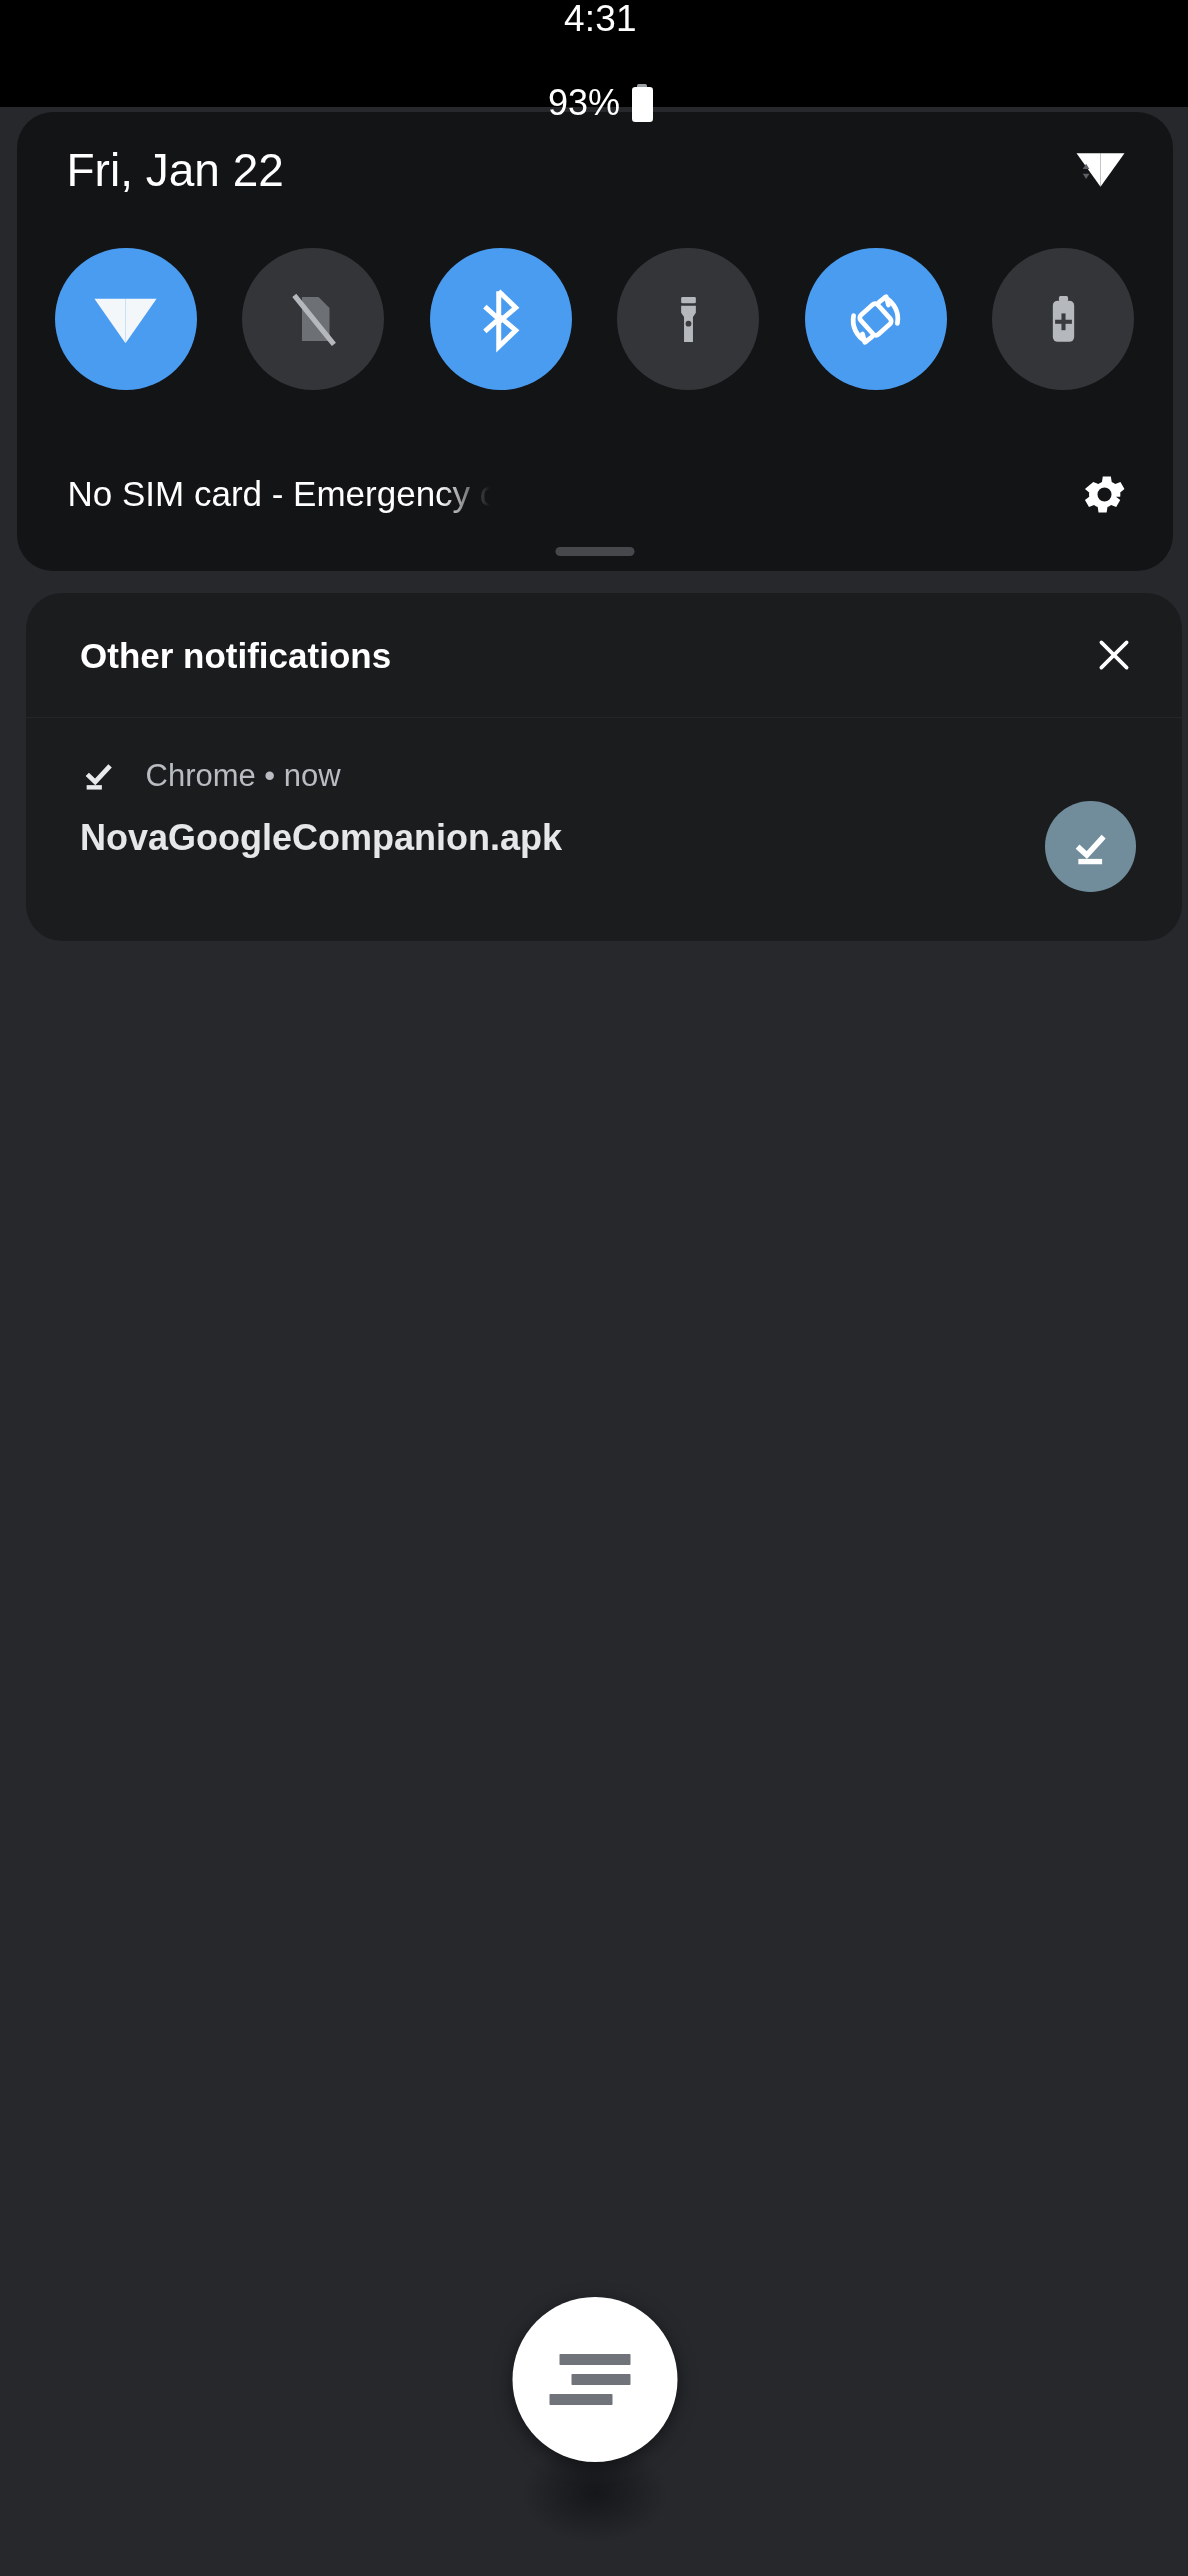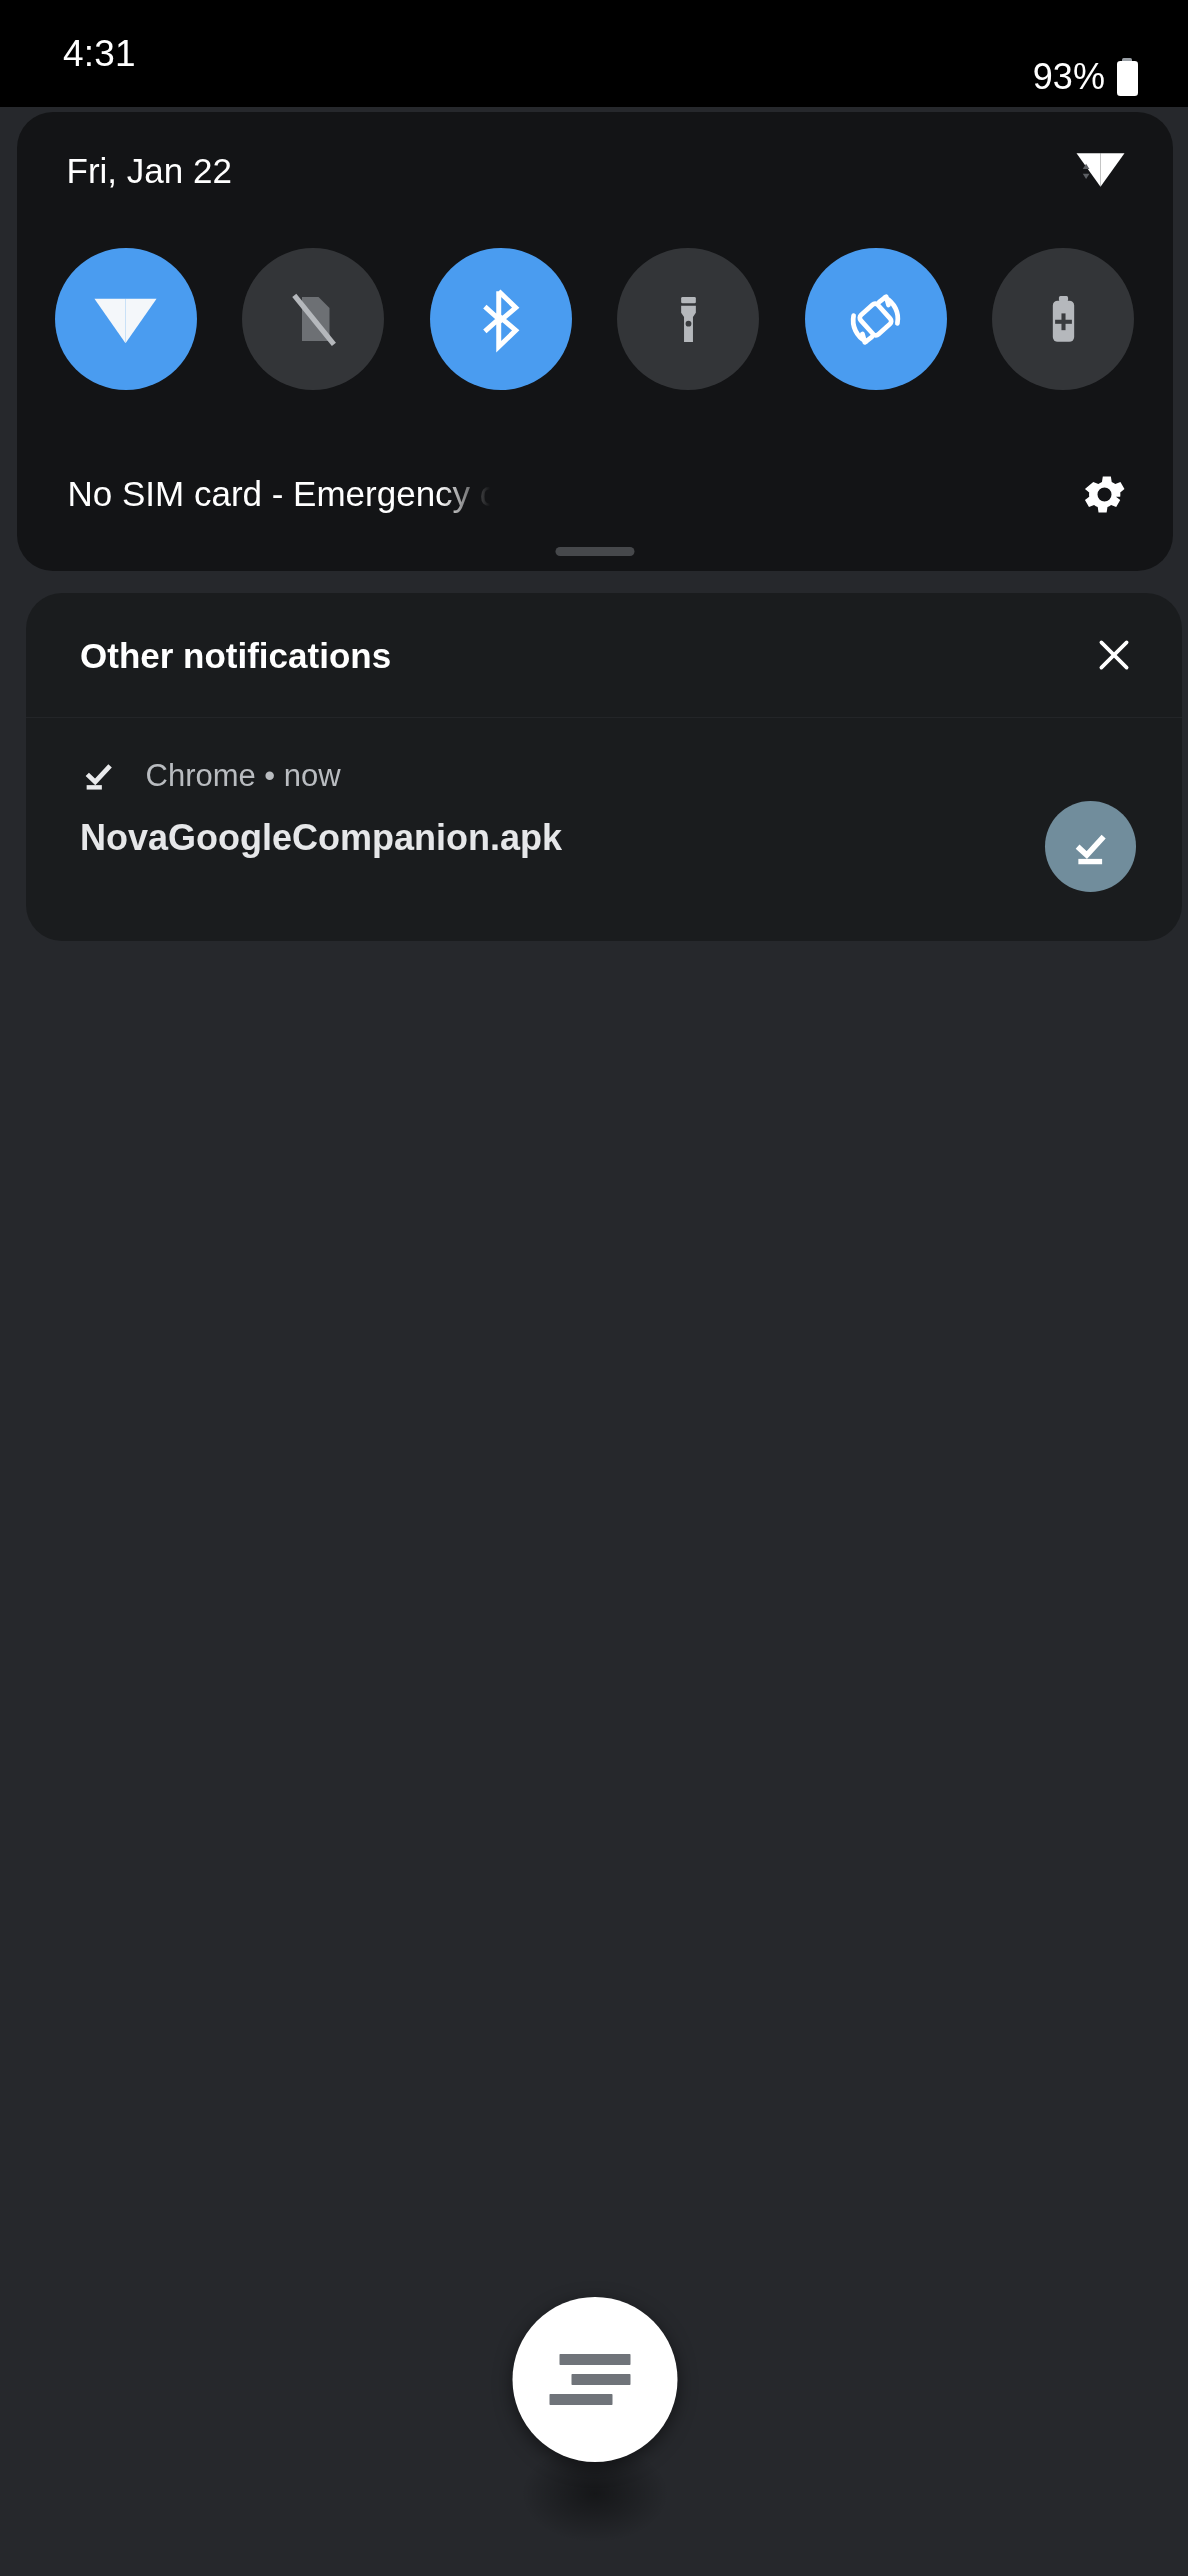--- a/index.html
+++ b/index.html
@@ -25,20 +25,21 @@
     position: absolute;
     top: 0; left: 0;
     width: 1189px;
     height: 107px;
     background: #000000;
     display: flex;
     align-items: center;
     justify-content: space-between;
     padding: 0 51px 0 63px;
     z-index: 30;
+    flex-direction: column;
   }
   .status-clock {
     color: #ffffff;
     font-size: 37px;
     letter-spacing: 0.2px;
     line-height: 1;
   }
   .status-right {
     display: flex;
     align-items: center;
@@ -86,21 +87,21 @@
     top: 0; left: 0;
     width: 100%;
     height: 116px;
     display: flex;
     align-items: center;
     justify-content: space-between;
     padding: 0 43px 0 50px;
   }
   .qs-date {
     color: #ffffff;
-    font-size: 35px;
+    font-size: 46px;
     line-height: 1;
   }
   .wifi-status-icon { position: relative; width: 59px; height: 48px; }
 
   
   .qs-tiles {
     position: absolute;
     top: 116px; left: 0;
     width: 100%;
     height: 182px;

